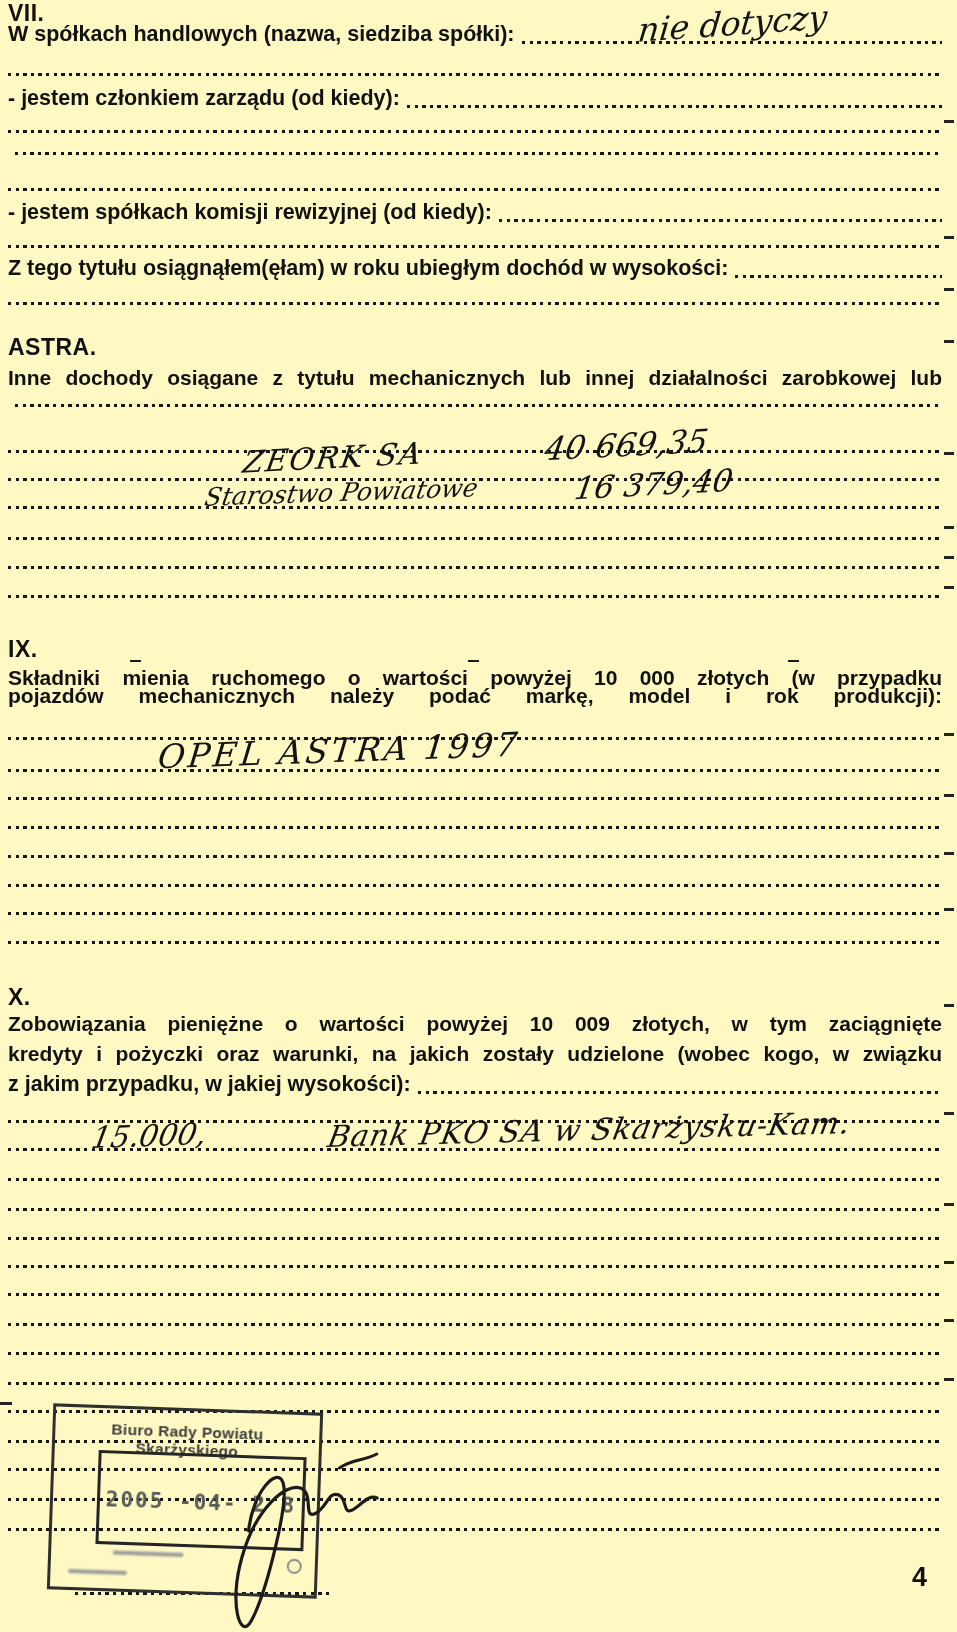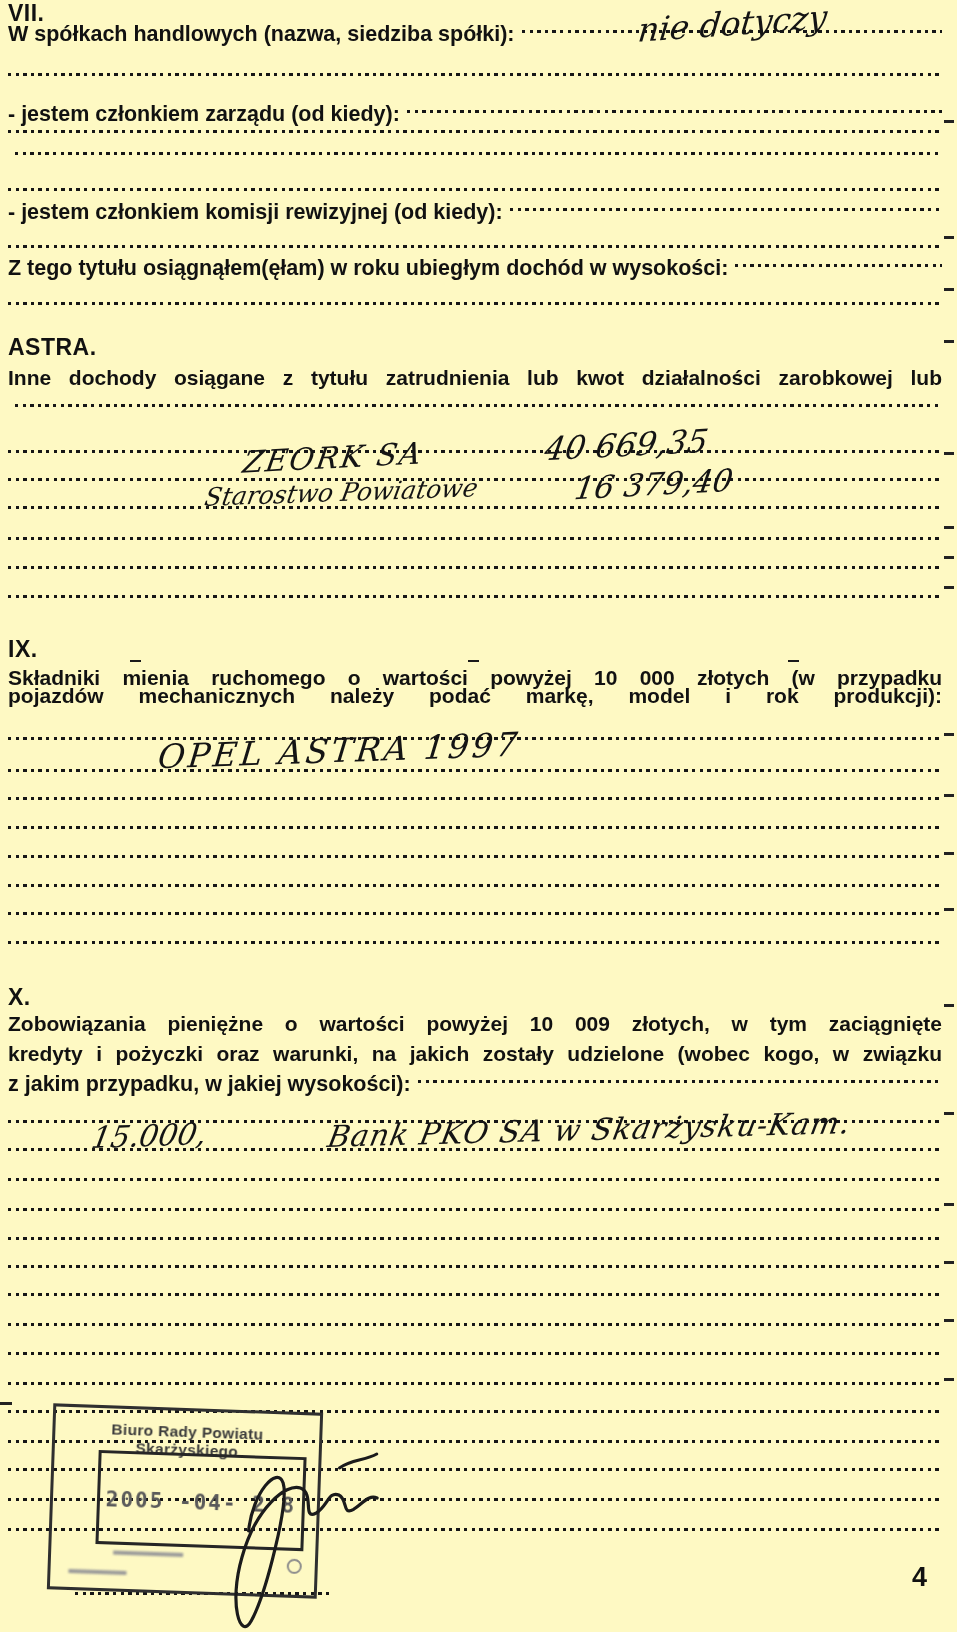--- a/index.html
+++ b/index.html
@@ -1,19 +1,19 @@
 <!DOCTYPE html>
 <html><head>
 <meta charset="utf-8">
 <style>
   html,body{margin:0;padding:0;background:#777;}
   .page{position:relative;width:957px;height:1632px;background:#fef9c3;overflow:hidden;
         font-family:"Liberation Sans",sans-serif;font-weight:700;color:#111;}
   .h{position:absolute;left:8px;font-size:23px;letter-spacing:.5px;}
-  .lrow{position:absolute;left:8px;width:934px;display:flex;align-items:flex-start;
+  .lrow{position:absolute;left:8px;width:934px;display:flex;align-items:flex-end;
         font-size:21.5px;white-space:nowrap;}
   .lead{flex:1 1 auto;margin-left:7px;height:14px;position:relative;}
   .lead::after{content:"";position:absolute;left:0;right:0;bottom:3px;height:3.4px;
         background-image:repeating-linear-gradient(to right,#161616 0 3.4px,transparent 3.4px 7.6px);}
   .jline{position:absolute;left:8px;width:934px;font-size:21px;
         text-align:justify;text-align-last:justify;}
   .dots{position:absolute;height:3.4px;
         background-image:repeating-linear-gradient(to right,#161616 0 3.4px,transparent 3.4px 7.6px);}
   .mdash{position:absolute;width:10px;height:2.5px;background:#222;}
   .ovl{position:absolute;width:11px;height:2.2px;background:#1a1a1a;}
@@ -44,38 +44,38 @@
 <body>
 
 <div class="page">
 
   <div class="h" style="top:0">VII.</div>
   <div class="lrow" style="top:22px">
     <span>W spółkach handlowych (nazwa, siedziba spółki):</span>
     <span class="lead"></span>
   </div>
   <span class="hw hw-nie">nie dotyczy</span>
-  <div class="lrow" style="top:102px">
+  <div class="lrow" style="top:86px">
     <span>- jestem członkiem zarządu (od kiedy):</span>
     <span class="lead"></span>
   </div>
   <div class="lrow" style="top:144px">
     <span class="lead"></span>
   </div>
   <div class="lrow" style="top:200px">
-    <span>- jestem członkiem komisji rewizyjnej (od kiedy):</span>
+    <span>- jestem spółkach komisji rewizyjnej (od kiedy):</span>
     <span class="lead"></span>
   </div>
   <div class="lrow" style="top:256px">
     <span>Z tego tytułu osiągnąłem(ęłam) w roku ubiegłym dochód w wysokości:</span>
     <span class="lead"></span>
   </div>
 
   <div class="h" style="top:334px">ASTRA.</div>
-  <div class="jline" style="top:366px">Inne dochody osiągane z tytułu zatrudnienia lub kwot działalności zarobkowej lub</div>
+  <div class="jline" style="top:366px">Inne dochody osiągane z tytułu mechanicznych lub innej działalności zarobkowej lub</div>
   <div class="lrow" style="top:396px">
     <span class="lead"></span>
   </div>
   <span class="hw hw-zeork">ZEORK SA</span>
   <span class="hw hw-amt1">40 669,35</span>
   <span class="hw hw-star">Starostwo Powiatowe</span>
   <span class="hw hw-amt2">16 379,40</span>
 
   <div class="h" style="top:636px">IX.</div>
   <div class="jline" style="top:666px">Składniki mienia ruchomego o wartości powyżej 10 000 złotych (w przypadku</div>

